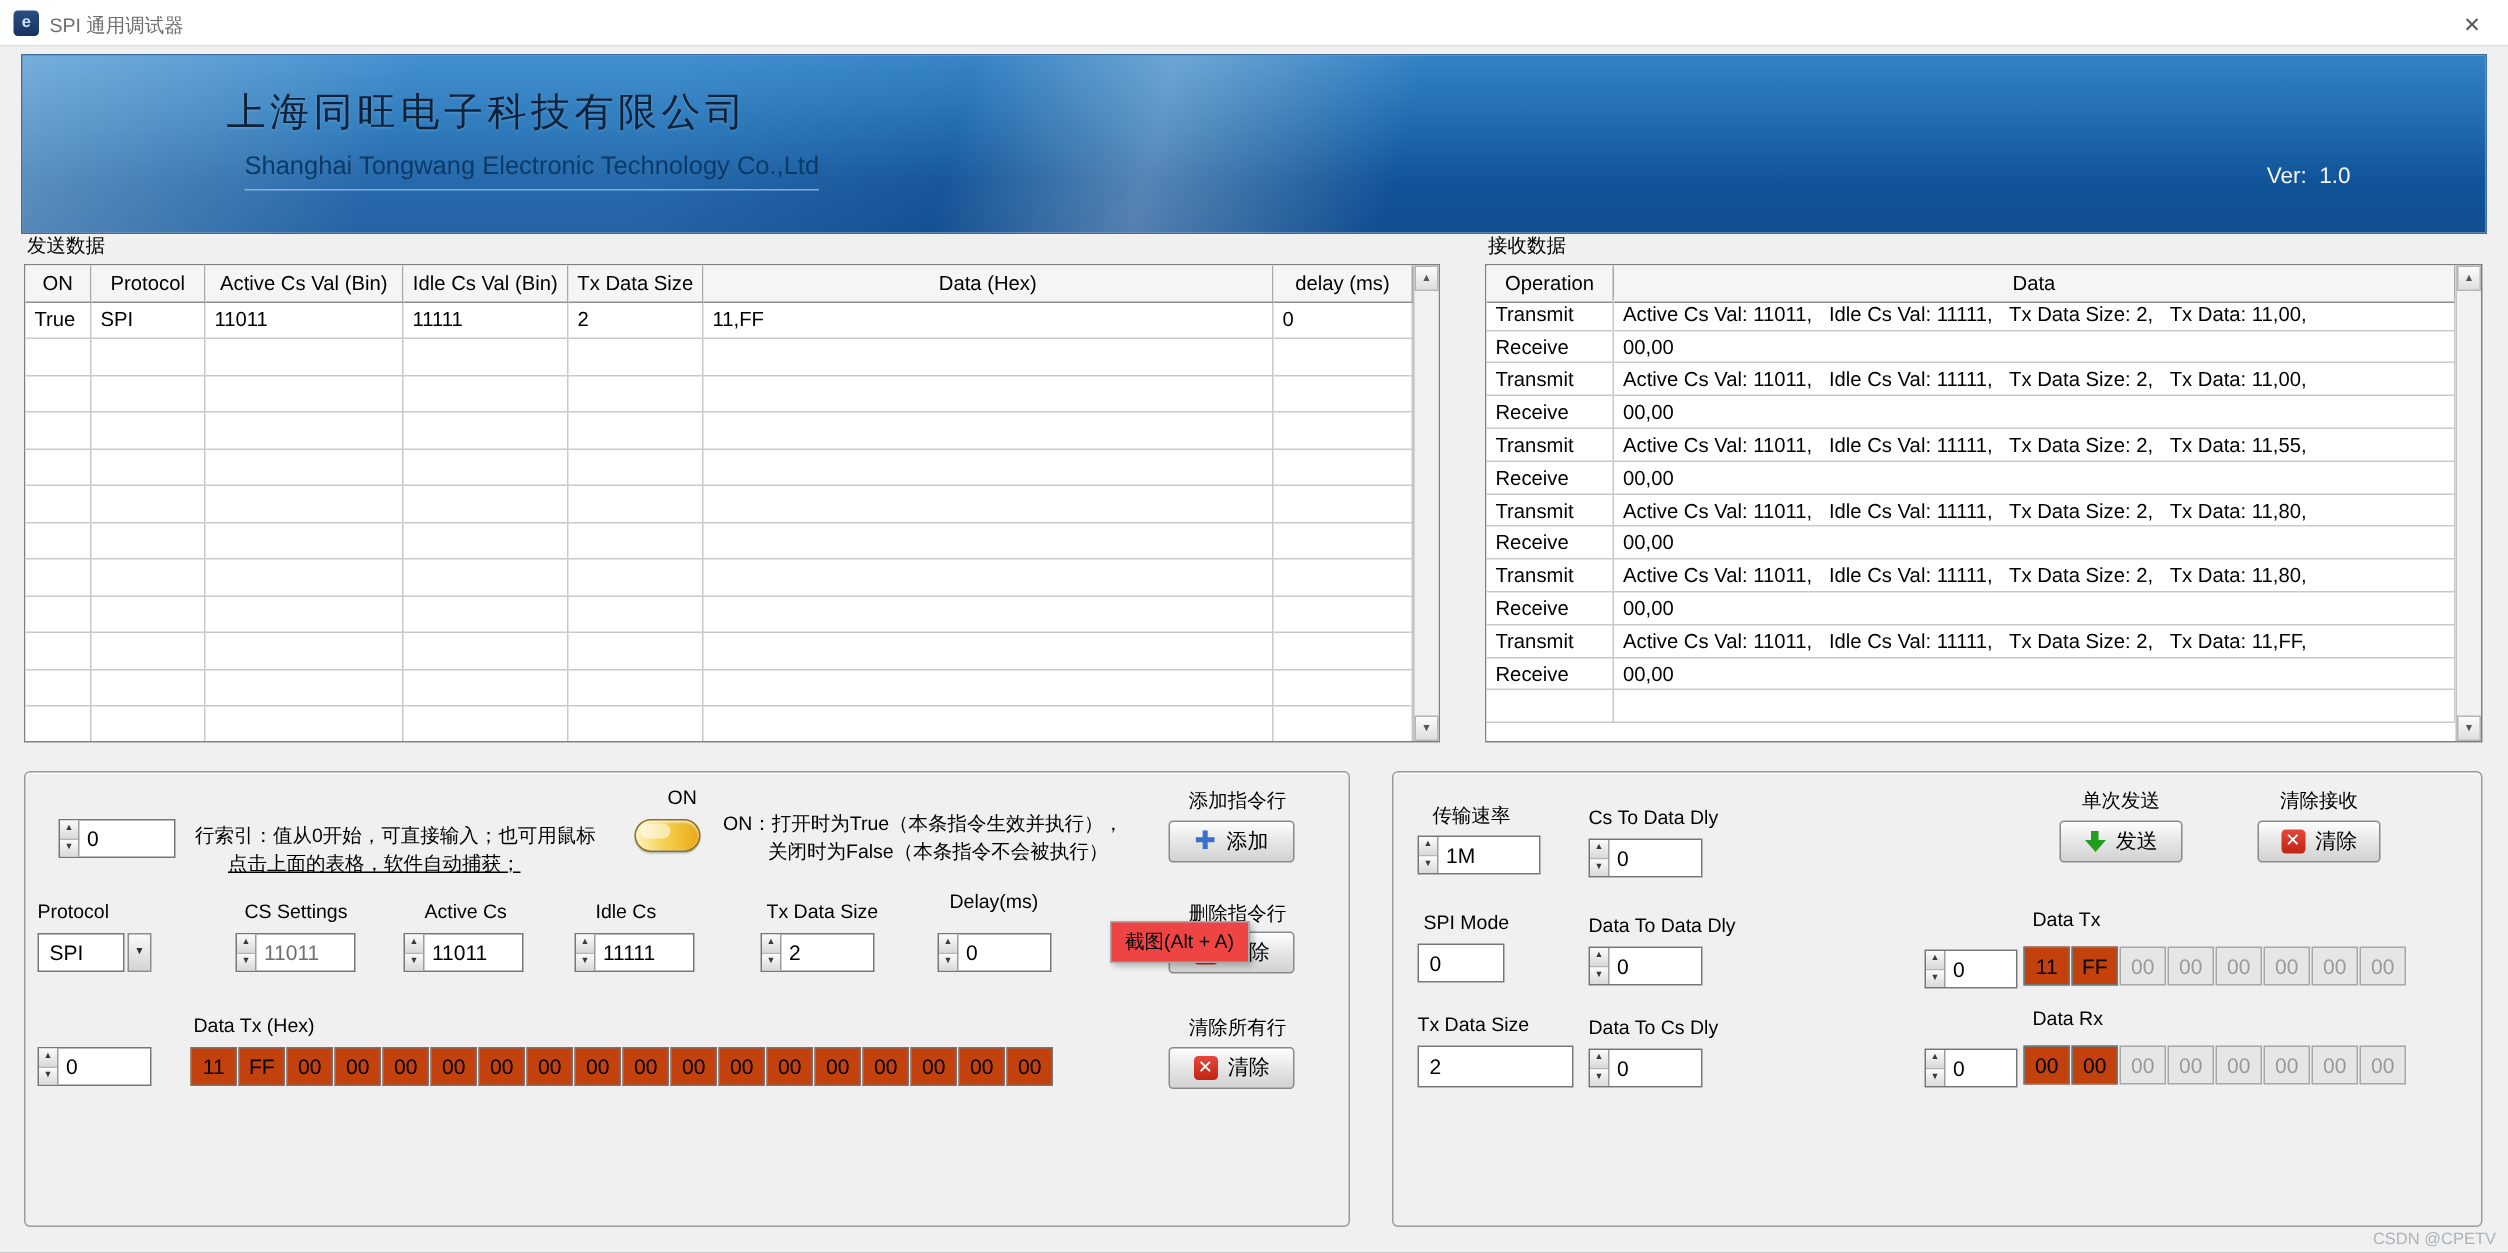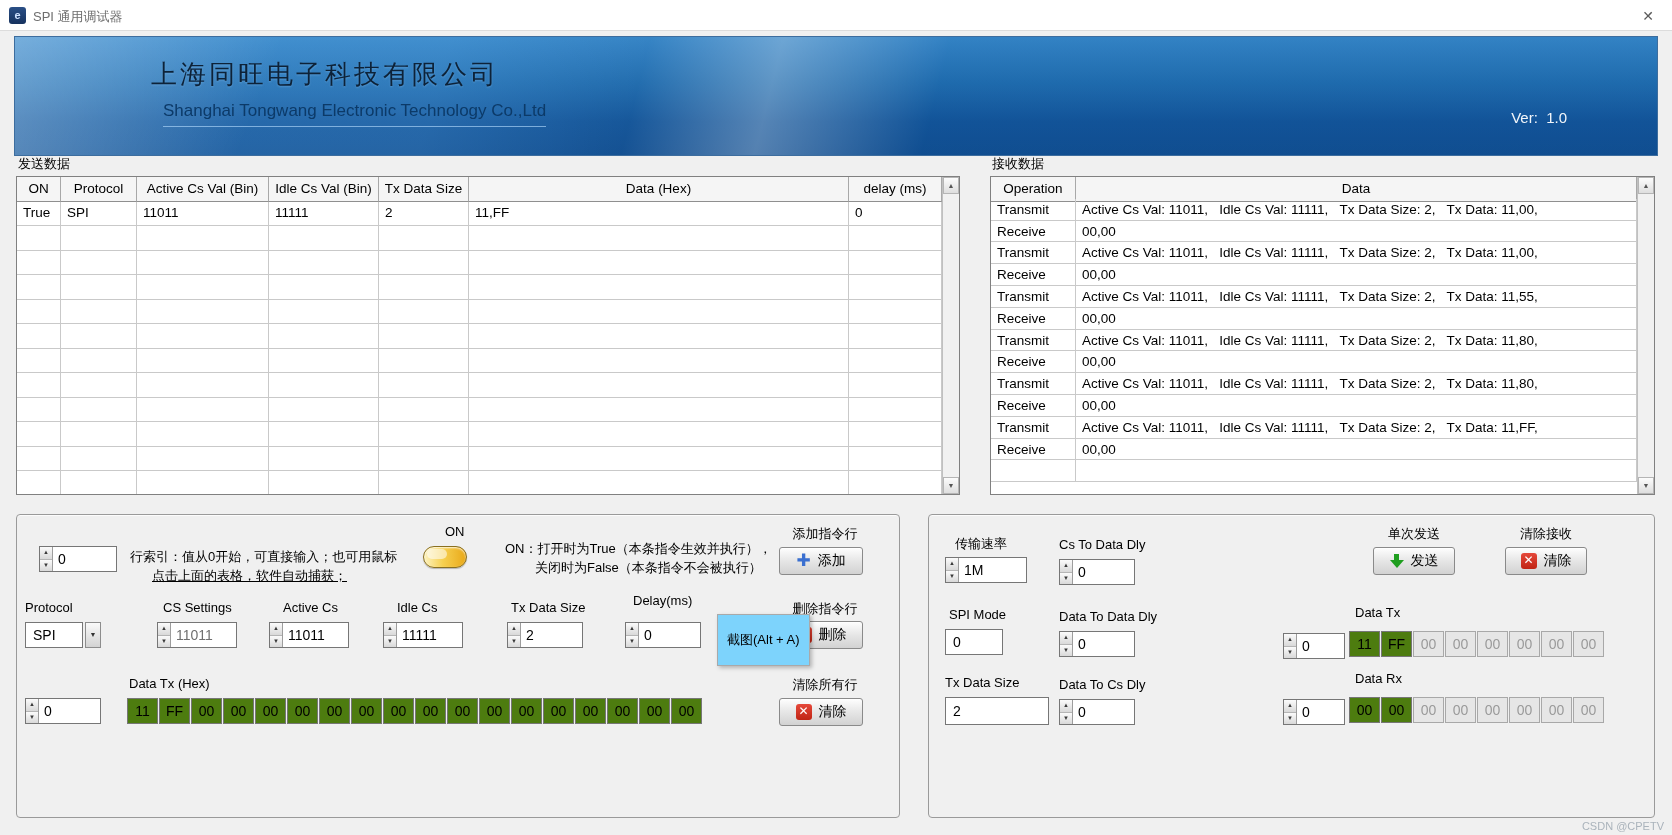--- a/index.html
+++ b/index.html
@@ -100,28 +100,28 @@
   
   .toggle { position:absolute; width:44px; height:22px; border-radius:11px;
     border:1px solid #8a7020;
     background:linear-gradient(90deg,#fdf3c0 0%,#f6d050 45%,#e9a818 100%);
     box-shadow:inset 0 1px 2px rgba(255,255,255,0.85), 0 1px 1px rgba(0,0,0,0.25); }
   .toggle .gloss { position:absolute; left:3px; top:2px; width:20px; height:10px;
     border-radius:8px; background:rgba(255,255,255,0.55); }
 
   
   .hexrow { position:absolute; display:flex; }
-  .hexbox { width:31px; height:26px; margin-right:1px; border:1px solid #767676; background:#4d7c0f;
+  .hexbox { width:31px; height:26px; margin-right:1px; border:1px solid #767676; background:#c2410c;
     font-size:14px; text-align:center; line-height:24px; color:#000; }
   .hexbox.dim { background:#e6e6e6; color:#9a9a9a; border-color:#a8a8a8; }
 
   
-  .tooltip { position:absolute; background:#7dd3fc; border:1px solid #a9a9a9;
+  .tooltip { position:absolute; background:#ef4444; border:1px solid #a9a9a9;
     box-shadow:2px 2px 4px rgba(0,0,0,0.25); font-size:13px; color:#000;
-    padding:16px 9px; z-index:30; white-space:nowrap; }
+    padding:4px 9px; z-index:30; white-space:nowrap;margin-left:23px; }
 
   .watermark { position:absolute; right:8px; bottom:3px; font-size:11px; color:#aab3bb; }
 </style>
 </head>
 <body>
 
 <div class="titlebar">
   <div class="app-icon">e</div>
   <div class="title-text">SPI 通用调试器</div>
   <div class="close-btn">✕</div>
@@ -287,21 +287,21 @@
   </div>
   <div class="hint" style="left:113px; top:32px;">
     <div>行索引：值从0开始，可直接输入；也可用鼠标</div>
     <div style="padding-left:22px;text-decoration:underline;">点击上面的表格，软件自动捕获；</div>
   </div>
 
   <div class="plabel" style="left:428px; top:9px;">ON</div>
   <div class="toggle" style="left:406px; top:31px;">
     <div class="gloss"></div>
   </div>
-  <div class="hint" style="left:488px; top:24px;">
+  <div class="hint" style="left:465px; top:24px;">
     <div>ON：打开时为True（本条指令生效并执行），</div>
     <div style="padding-left:30px;">关闭时为False（本条指令不会被执行）</div>
   </div>
 
   <div class="plabel center" style="left:766px; top:10px; width:84px;">添加指令行</div>
   <div class="btn" style="left:762px; top:32px; width:84px; height:28px;">
     <span class="icon-plus">✚</span>
     <span>添加</span>
   </div>
 

